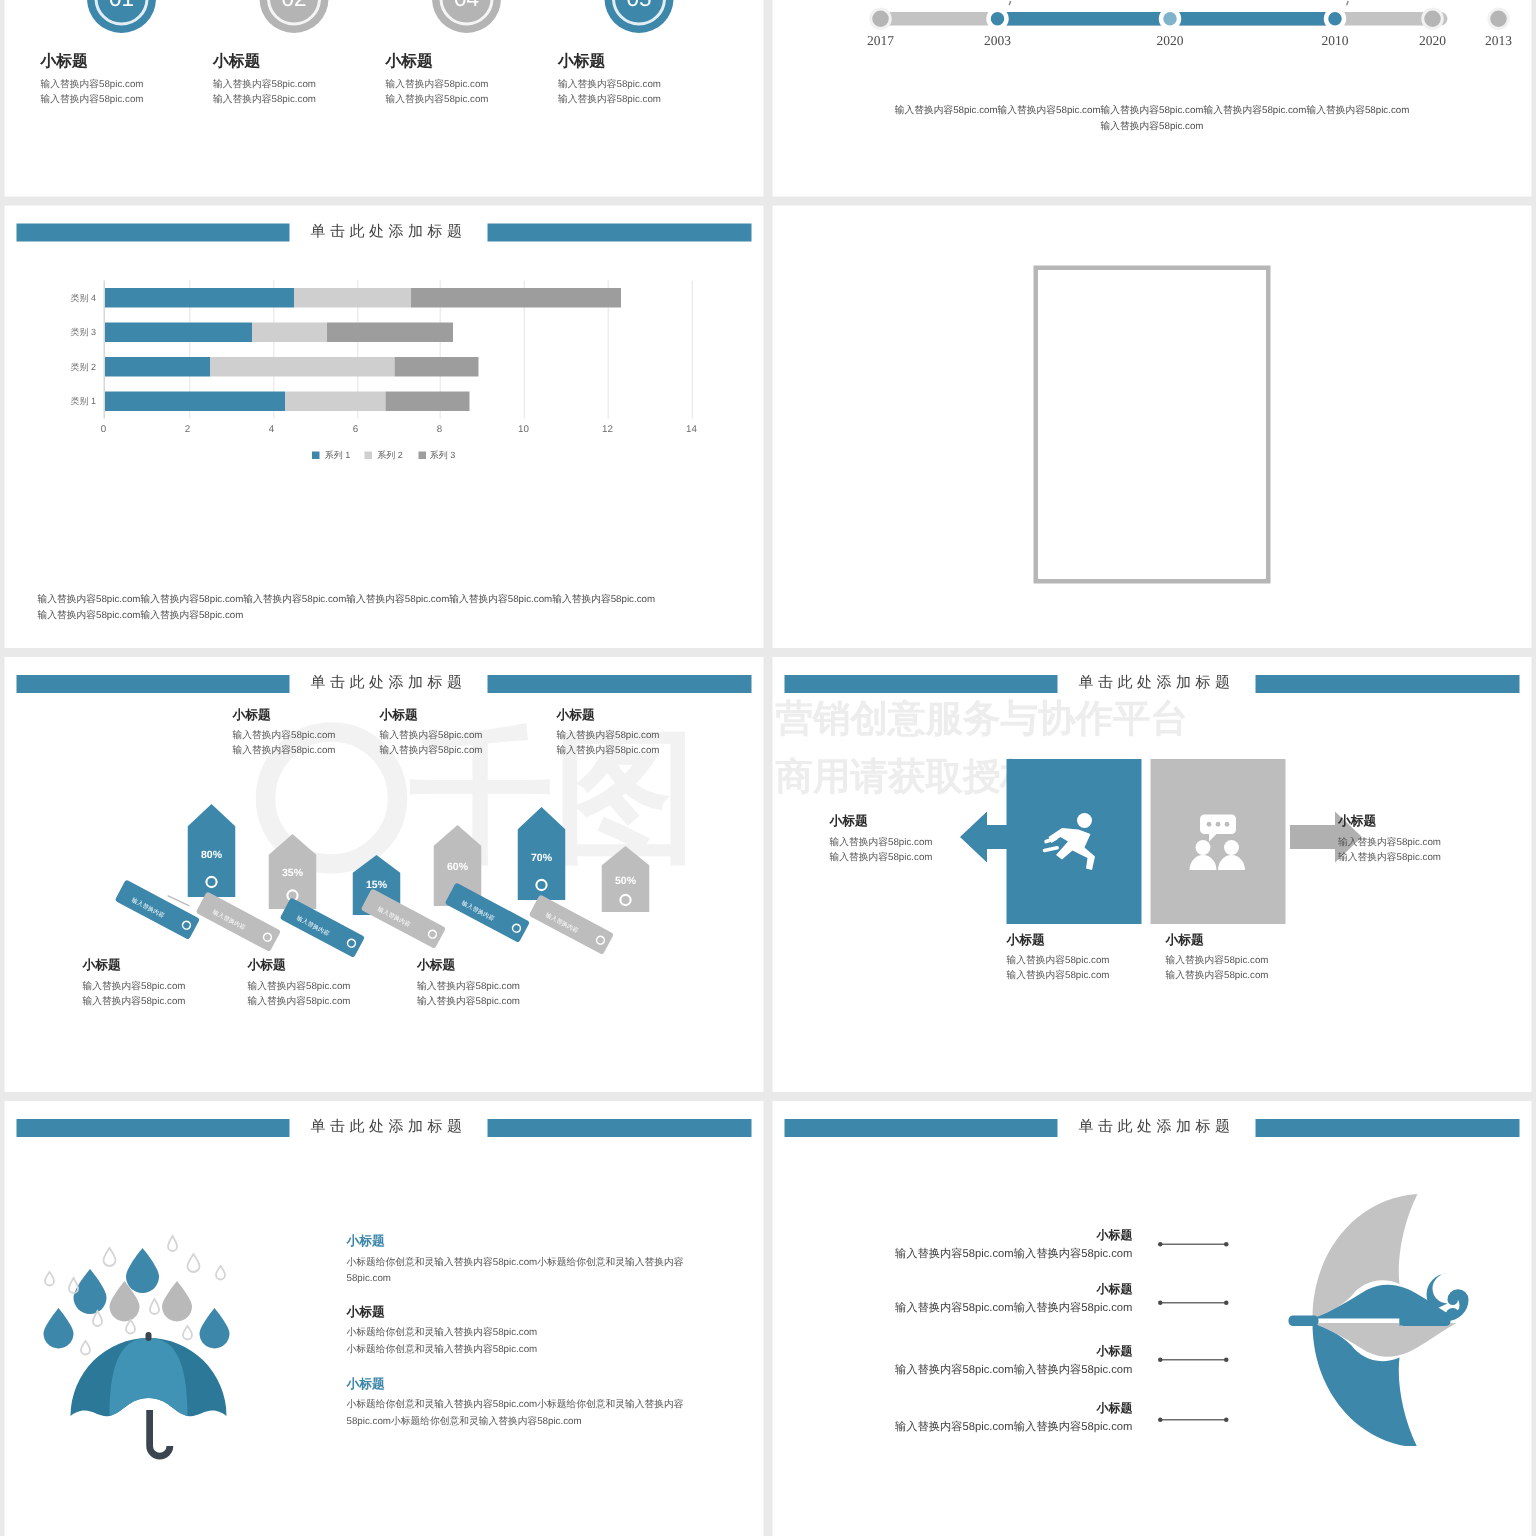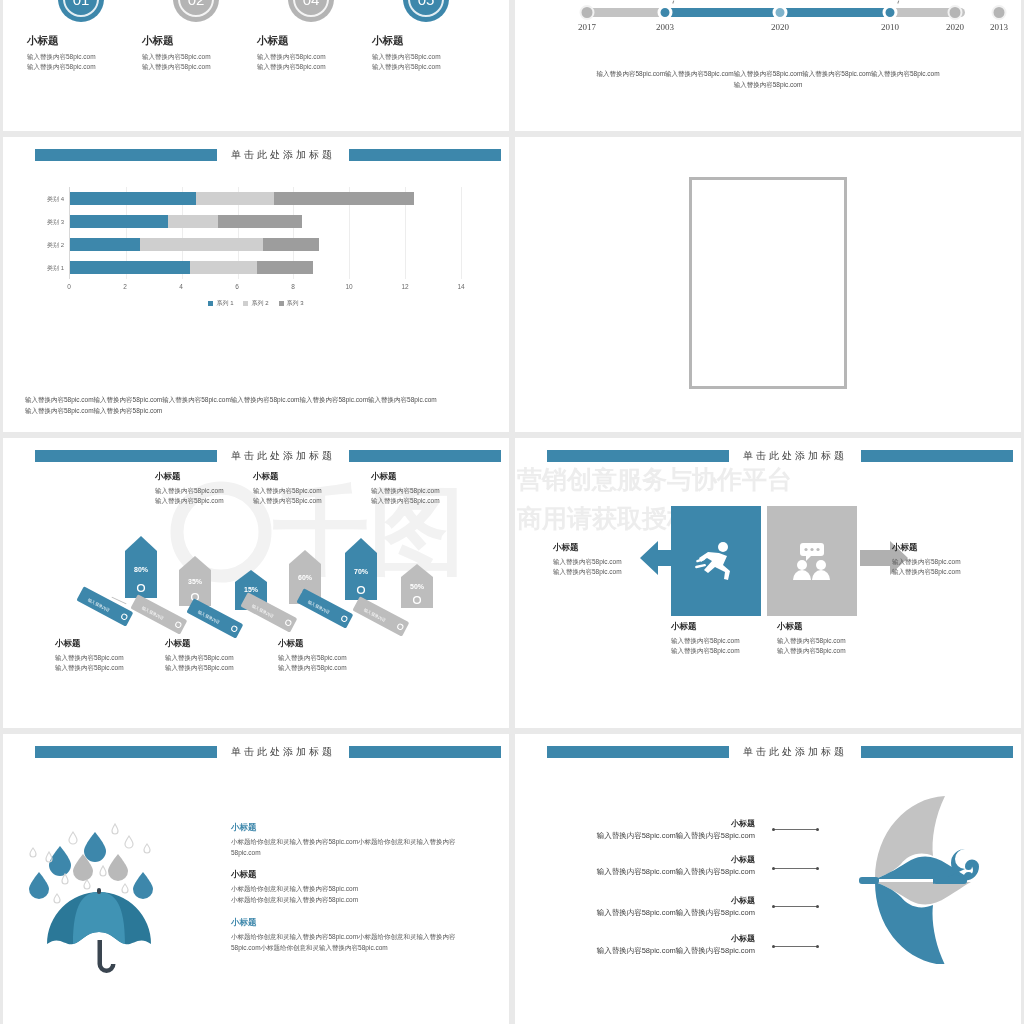--- a/index.html
+++ b/index.html
@@ -21,21 +21,21 @@
   .slide {
     position: relative;
     background: #ffffff;
     overflow: hidden;
   }
 
   
   .shead {
     position: absolute; left: 0; right: 0; top: 12px;
     height: 12px;
-    display: flex; align-items: center; padding-left: 24px;
+    display: flex; align-items: flex-end;
   }
   .shead .bar {
     height: 12px; background: #3d87ab;
   }
   .shead .bar.left  { width: 182px; margin-left: 8px; }
   .shead .bar.right { flex: 1; margin-right: 8px; }
   .shead .stitle {
     font-size: 10px; color: #3f3f3f; letter-spacing: 3px;
     padding: 0 14px; white-space: nowrap;
   }

